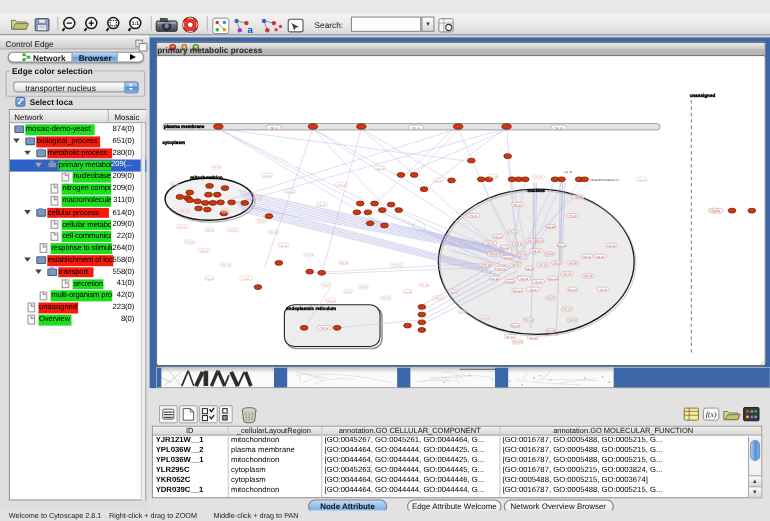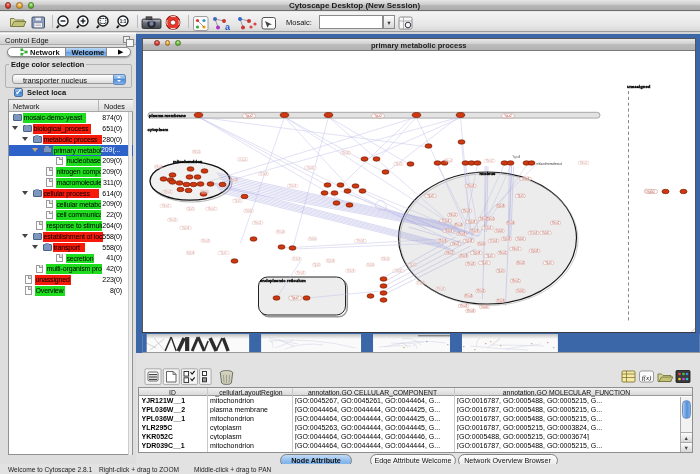--- a/index.html
+++ b/index.html
@@ -77,21 +77,21 @@
 .fold { position:absolute; top:2px; width:9px; height:6.5px; background:#7d96bd; border:0.5px solid #4a6285; border-radius:1px; }
 .fold:before { content:""; position:absolute; left:0.5px; top:-1.6px; width:4px; height:1.6px; background:#7d96bd; border-radius:1px 1px 0 0;}
 .file { position:absolute; top:1px; width:6.5px; height:8.4px; background:#fdfdfd; border:0.6px solid #9a9a9a; }
 .file:before { content:""; position:absolute; right:-0.5px; top:-0.5px; width:2.4px; height:2.4px; background:#dcdcdc; border-left:0.6px solid #9a9a9a; border-bottom:0.6px solid #9a9a9a;}
 
 #mdi { left:136px; top:32px; width:564px; height:321px; background:#3b67a8; border-top:2px solid #d4d4d4; }
 #netwin { position:absolute; left:6px; top:3.5px; width:553.5px; height:295px; background:#fff;
   border:1px solid #555; border-bottom:2px solid #3a3a42; }
 #nettitle { position:absolute; left:0; top:0; width:100%; height:12.5px;
   background:linear-gradient(#e9e9e9,#cfcfcf 45%,#bcbcbc 50%,#b2b2b5); border-bottom:1px solid #7a7a7a;}
-#nettitle .title { position:absolute; left:0; right:0; top:2.5px; text-align:center; font-size:7.5px; font-weight:bold; color:#222;}
+#nettitle .title { position:absolute; left:0; right:0; top:2.5px; text-align:left; font-size:7.5px; font-weight:bold; color:#222;}
 #netcanvas { position:absolute; left:0; top:13.5px; width:551.5px; height:279.5px; background:#fff; overflow:hidden;}
 
 #bstrip { position:absolute; left:6px; top:299.5px; width:558px; height:19.2px; background:#f8f8f8; }
 
 #dpanel { left:136px; top:353px; width:564px; height:114px; background:#e2e2e2; }
 #dpheader { position:absolute; left:0; top:3px; width:564px; height:11.5px;
   background:linear-gradient(#ececec,#cfcfcf); border-top:1px solid #999; border-bottom:1px solid #aaa; }
 #dpheader span { position:absolute; left:5.5px; top:2.5px; font-size:7.5px; color:#111; }
 #dtable { position:absolute; left:1.5px; top:33.5px; width:555.5px; height:66px; background:#fff; border:1px solid #8f8f8f; }
 #dthead { position:absolute; left:0; top:0; width:100%; height:8.5px; background:linear-gradient(#f0f0f0,#d9d9d9); border-bottom:1px solid #999; }
@@ -113,26 +113,20 @@
   background:linear-gradient(#fdfdfd,#e8e8e8); font-size:7.2px; color:#111; text-align:center; line-height:11.5px;}
 .btab.on { background:linear-gradient(#c3dcf5,#8cbbec 55%,#79aee8); font-weight:bold; }
 
 #status { left:0; top:464px; width:700px; height:10px; background:#e2e2e2; }
 #status span { position:absolute; top:1.5px; font-size:6.6px; color:#222; }
 </style>
 </head>
 <body>
 <div id="app">
 
-  <div id="titlebar" class="abs">
-    <div class="tl red" style="left:4.7px;"></div>
-    <div class="tl yel" style="left:16.2px;"></div>
-    <div class="tl grn" style="left:27.7px;"></div>
-    <div class="title" style="text-indent:9px;">Cytoscape Desktop (New Session)</div>
-  </div>
 
   <div id="toolbar" class="abs">
     <svg class="abs" style="left:0; top:0;" width="420" height="20" viewBox="0 0 420 20">
         <defs>
           <linearGradient id="gcam" x1="0" y1="0" x2="0" y2="1">
             <stop offset="0" stop-color="#8a8f99"></stop>
             <stop offset="1" stop-color="#3f434c"></stop>
           </linearGradient>
         </defs>
         <path d="M10.5 14.5 L10.5 6.5 L14 6.5 L15.5 8 L24 8 L24 14.5 Z" fill="#d6d69a" stroke="#77773d" stroke-width="0.9"></path>
@@ -186,55 +180,55 @@
         <rect x="262" y="5.5" width="13.5" height="11.5" rx="2" fill="#fcfcfc" stroke="#555" stroke-width="1"></rect>
         <path d="M265 9 l7 3.5 l-3 0.5 l-1.5 2.8 Z" fill="#444"></path>
         <rect x="399" y="5" width="13" height="12" rx="1.5" fill="#f6f6f6" stroke="#777" stroke-width="0.8"></rect>
         <line x1="399" y1="9" x2="412" y2="9" stroke="#999" stroke-width="0.7"></line>
         <line x1="403.5" y1="5" x2="403.5" y2="17" stroke="#999" stroke-width="0.7"></line>
         <circle cx="408" cy="13" r="2.8" fill="none" stroke="#334" stroke-width="1"></circle>
       </svg>
     <div class="sep" style="left:52px;"></div>
     <div class="sep" style="left:137px;"></div>
     <div class="sep" style="left:188px;"></div>
-    <div class="lbl" style="left:286px;">Mosaic:</div>
+    <div class="lbl" style="left:286px;">Search:</div>
     <div id="searchfield"></div>
     <div id="searchbtn">▼</div>
   </div>
 
   <div id="cpanel" class="abs">
     <div id="cpheader">
         <span>Control Edge</span>
         <div class="floatic" style="right:6px; top:2px;"></div>
       </div>
     <div id="tabs">
       <div id="tab-mosaic"></div>
       <svg class="netic" style="left:12px; top:0.5px;" width="8" height="8" viewBox="0 0 9 9">
         <line x1="2" y1="2" x2="7" y2="4.5" stroke="#555" stroke-width="0.7"></line>
         <line x1="2" y1="7" x2="7" y2="4.5" stroke="#555" stroke-width="0.7"></line>
         <rect x="0.5" y="0.5" width="3" height="3" fill="#2db52d"></rect>
         <rect x="0.5" y="5.5" width="3" height="3" fill="#2db52d"></rect>
         <rect x="5.5" y="3" width="3" height="3" fill="#2db52d"></rect>
       </svg>
       <div class="t" style="left:22.5px;">Network</div>
-      <div class="t" style="left:64px;">Welcome</div>
+      <div class="t" style="left:64px;">Browser</div>
       <div id="tabarrow">▶</div>
     </div>
     <div id="grpbox"></div>
     <div id="grplbl">Edge color selection</div>
     <div id="combo">
         <span>transporter nucleus</span>
         <div id="combostep"></div>
       </div>
     <div id="chk"></div>
     <div id="chklbl">Select loca</div>
     <div id="tree">
       <div id="treehead">
           <span class="c1">Network</span>
-          <span class="c2">Nodes</span>
+          <span class="c2">Mosaic</span>
           <div class="dv"></div>
         </div>
       <div class="trow" style="top:12.4px;">
           <div class="fold" style="left:4.0px;"></div>
           <div class="tlabel g" style="left:13.5px; width:63.5px;">mosaic-demo-yeast</div>
           <div class="tnum">874(0)</div>
         </div>
         <div class="trow" style="top:23.2px;">
           <div class="tri" style="left:2.7px;"></div>
           <div class="fold" style="left:14.0px;"></div>

